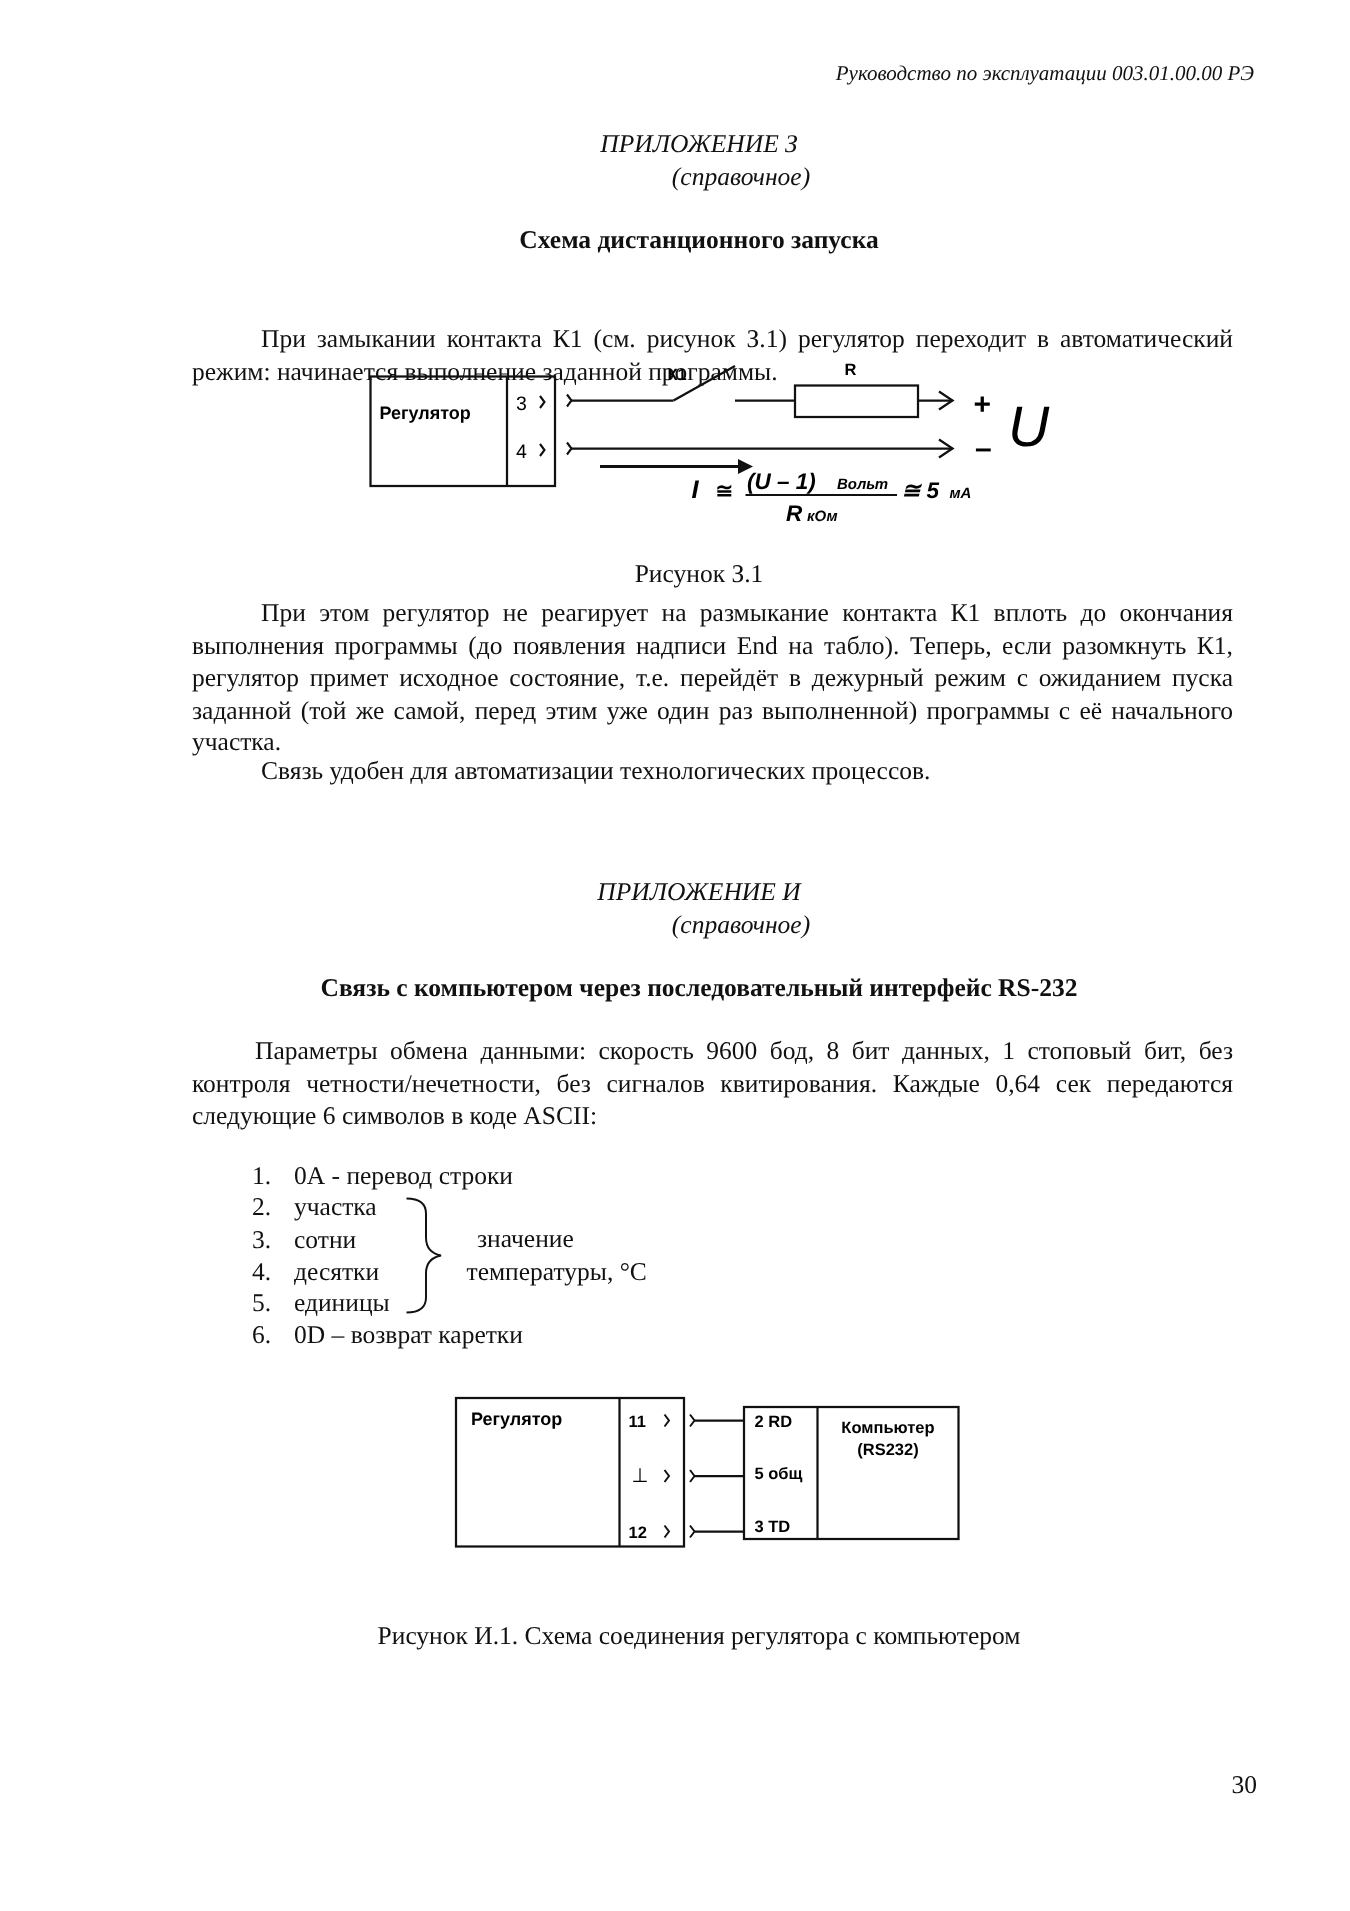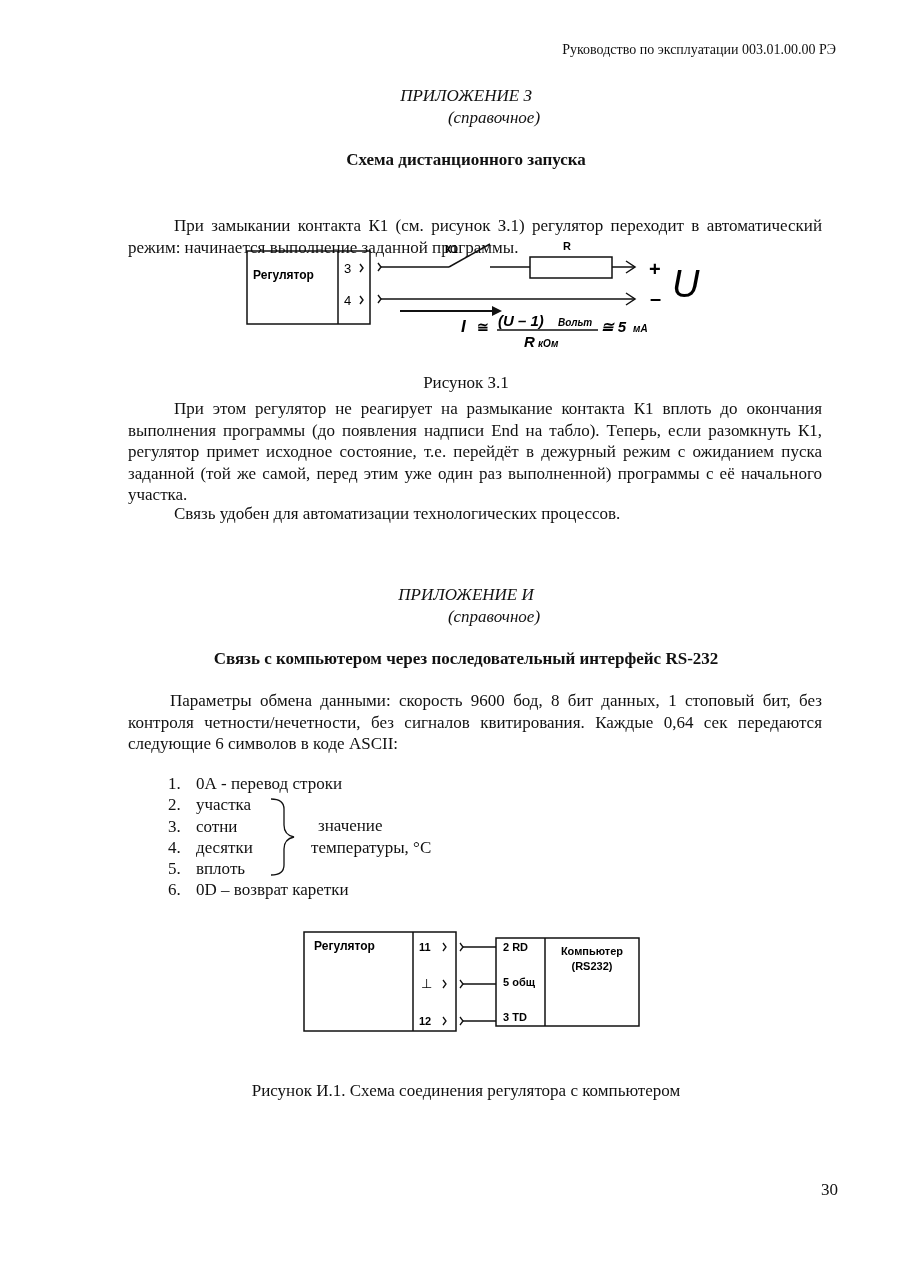--- a/index.html
+++ b/index.html
@@ -1,19 +1,19 @@
 <!DOCTYPE html>
 <html><head>
 <meta charset="utf-8">
 <style>
   html, body { margin: 0; padding: 0; background: #ffffff; }
   body { width: 900px; height: 1274px; position: relative; overflow: hidden;
          font-family: "Liberation Serif", serif; color: #111; }
   .abs { position: absolute; }
-  .header { right: 64px; top: 42px; font-size: 14px; }
+  .header { right: 64px; top: 42px; font-style: italic; font-size: 14px; }
   .center { left: 16px; width: 900px; text-align: center; }
   .appx { font-style: italic; font-size: 17px; }
   .sub { font-style: italic; font-size: 17px; padding-left: 28px; }
   .title { font-weight: bold; font-size: 17px; }
   .para { left: 128px; width: 694px; font-size: 17px; line-height: 21.5px; text-align: justify; }
   .indent { text-indent: 46px; }
   .caption { font-size: 17px; }
   .list { left: 168px; font-size: 17px; line-height: 21.3px; }
   .list .num { display: inline-block; width: 28px; }
   .pagenum { right: 62px; top: 1180px; font-size: 17px; }
@@ -72,21 +72,21 @@
 <div class="abs center appx" style="top:585px;">ПРИЛОЖЕНИЕ И</div>
 <div class="abs center sub" style="top:607px;">(справочное)</div>
 <div class="abs center title" style="top:649px;">Связь с компьютером через последовательный интерфейс RS-232</div>
 <div class="abs para indent" style="top:690px; text-indent:42px;">Параметры обмена данными: скорость 9600 бод, 8 бит данных, 1 стоповый бит, без контроля четности/нечетности, без сигналов квитирования. Каждые 0,64 сек передаются следующие 6 символов в коде ASCII:</div>
 
 <div class="abs list" style="top:773px;">
   <div><span class="num">1.</span><span>0А - перевод строки</span></div>
   <div><span class="num">2.</span><span>участка</span></div>
   <div><span class="num">3.</span><span>сотни</span></div>
   <div><span class="num">4.</span><span>десятки</span></div>
-  <div><span class="num">5.</span><span>вплоть</span></div>
+  <div><span class="num">5.</span><span>единицы</span></div>
   <div><span class="num">6.</span><span>0D – возврат каретки</span></div>
 </div>
 
 <svg class="abs" style="left:268px; top:795px;" width="30" height="85">
   <path d="M3,4 Q16,4 16,14 L16,30 Q16,40 26,42 Q16,44 16,54 L16,70 Q16,80 3,80" fill="none" stroke="#111" stroke-width="1.3"></path>
 </svg>
 <div class="abs" style="left:318px; top:816px; font-size:17px;">значение</div>
 <div class="abs" style="left:311px; top:838px; font-size:17px;">температуры, °С</div>
 
 <svg class="abs" style="left:300px; top:928px;" width="345" height="108">

